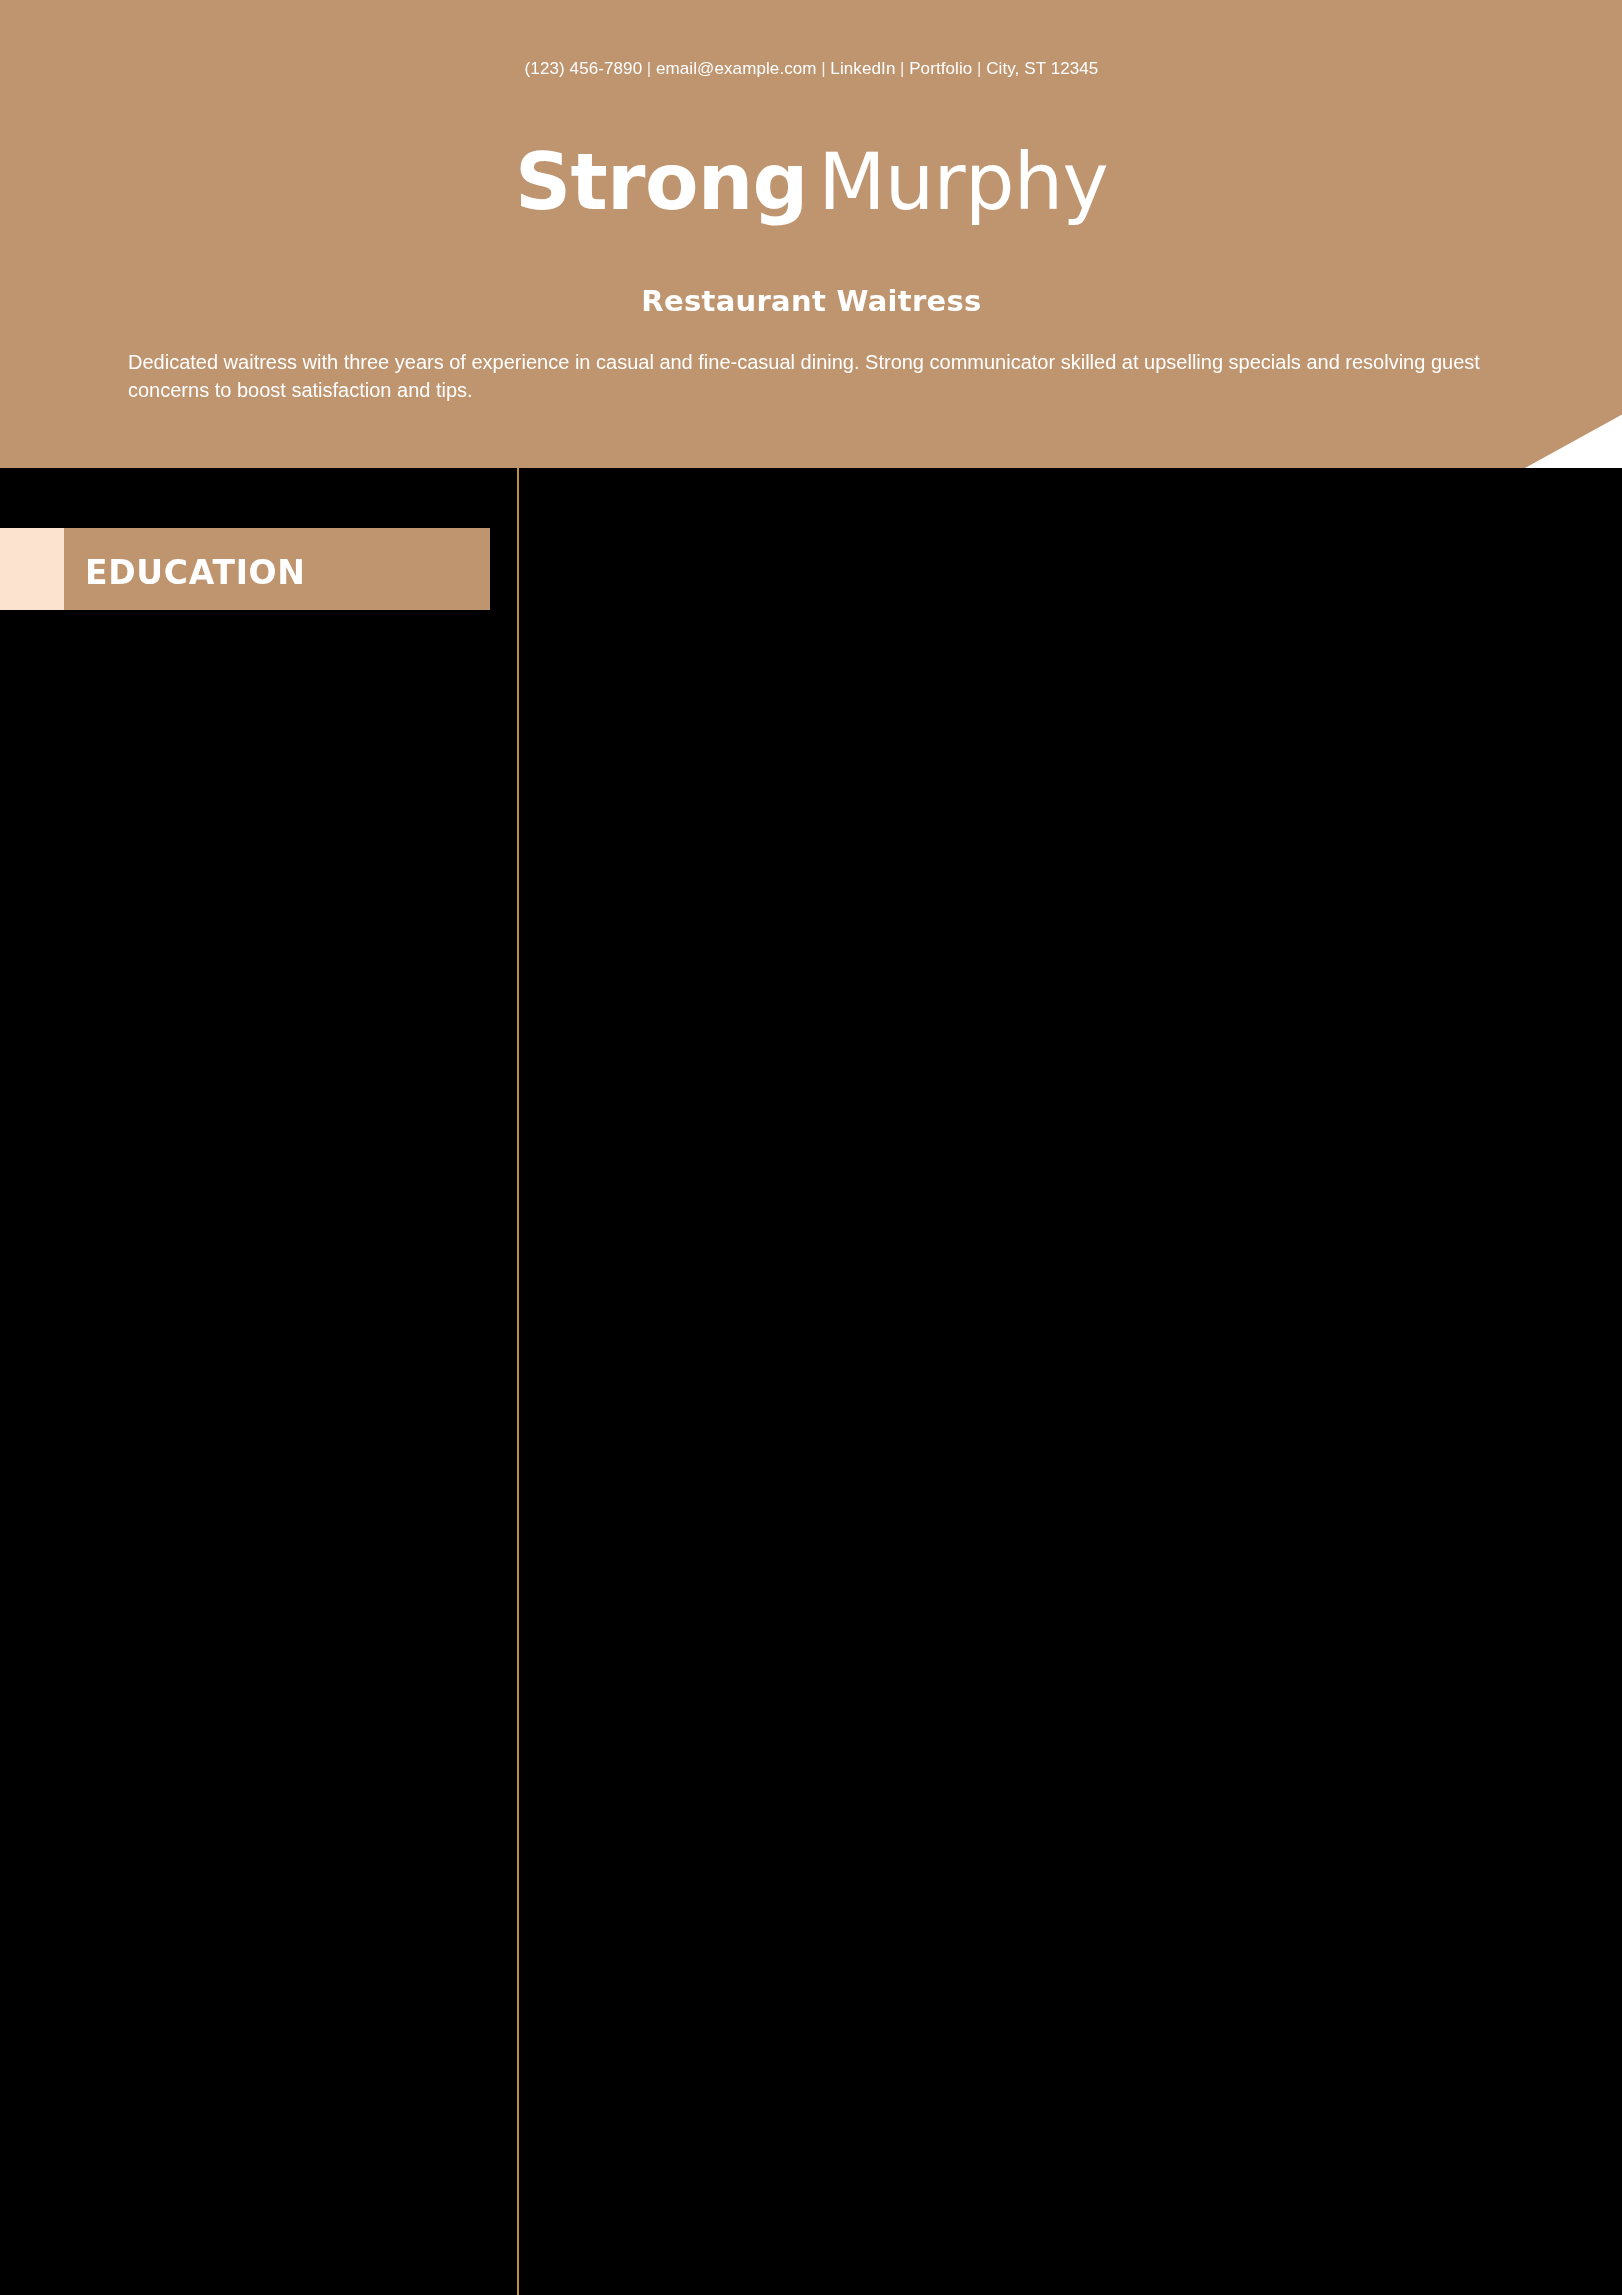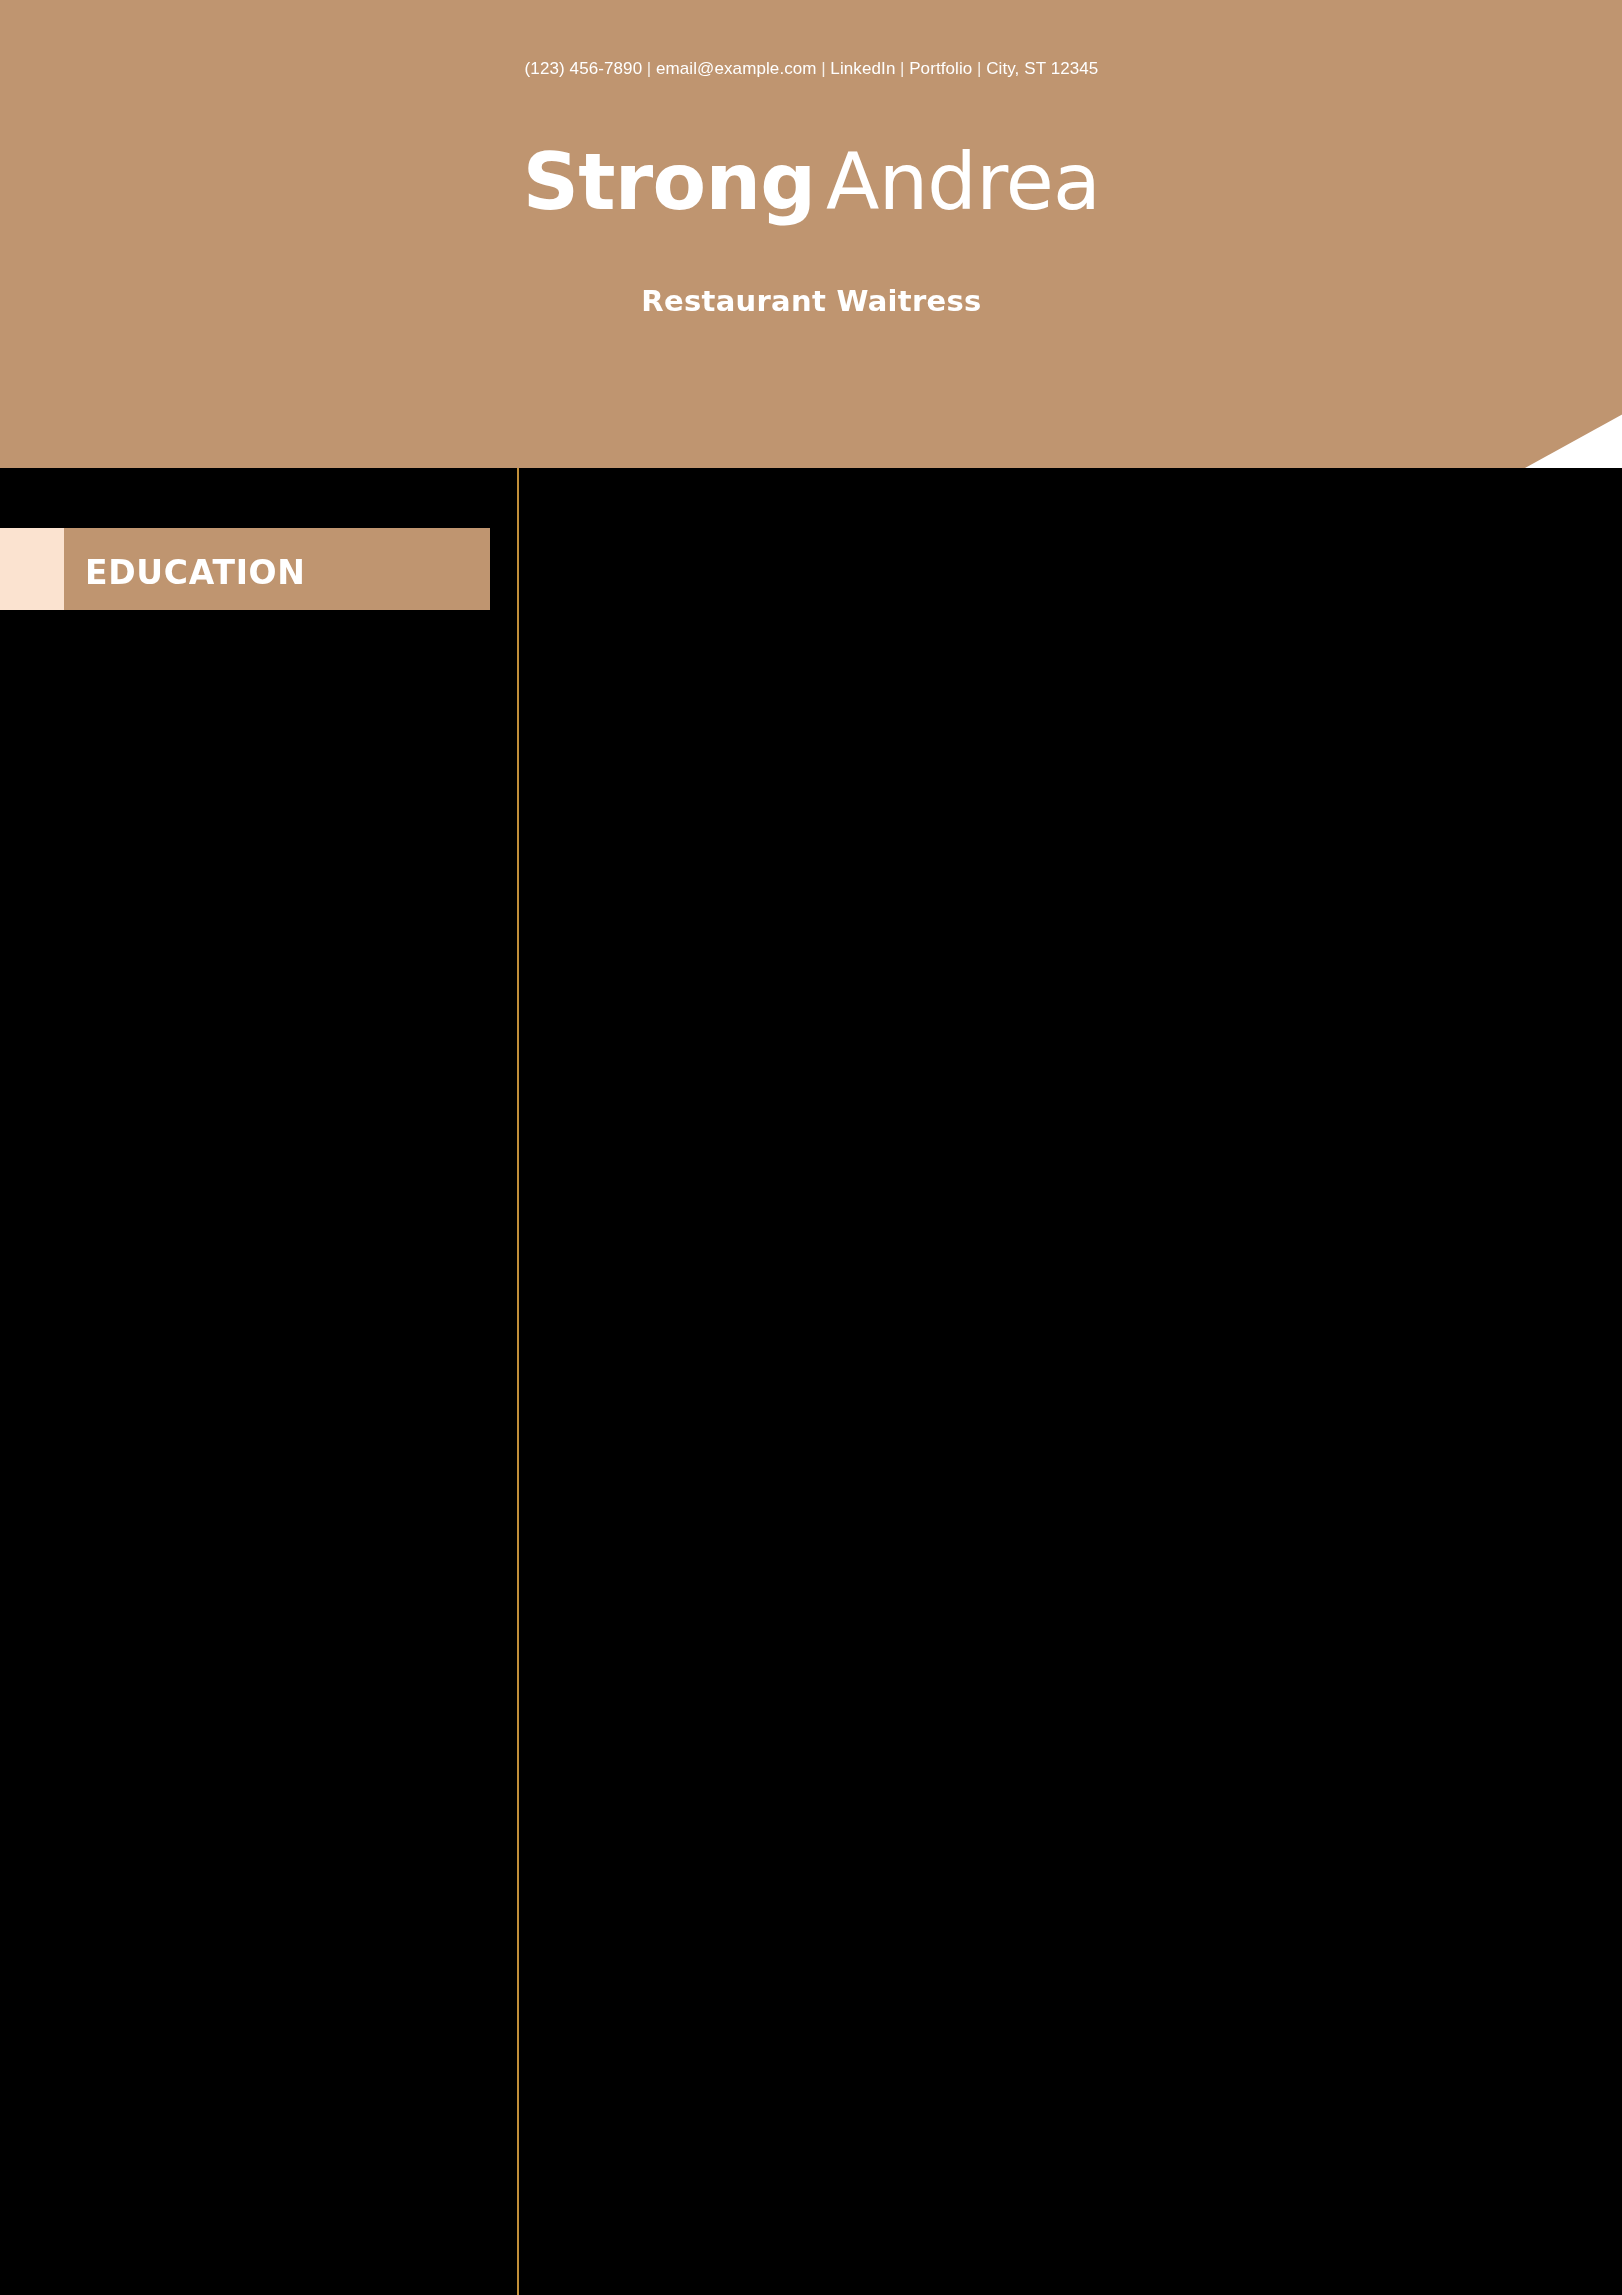--- a/index.html
+++ b/index.html
@@ -176,25 +176,26 @@
 </head>
 <body>
 
 <div class="header">
 
   <div class="contact-line">
     <span>(123) 456-7890</span><span class="contact-sep">|</span><span>email@example.com</span><span class="contact-sep">|</span><span>LinkedIn</span><span class="contact-sep">|</span><span>Portfolio</span><span class="contact-sep">|</span><span>City, ST 12345</span>
   </div>
 
   <div class="name-line">
-    <span class="name-first">Strong</span><span class="name-last">Andrea</span>
+    <span class="name-first">Strong</span><span class="name-last">Murphy</span>
   </div>
 
   <div class="job-title">Restaurant Waitress</div>
 
+  <div class="summary">Dedicated waitress with three years of experience in casual and fine-casual dining. Strong communicator skilled at upselling specials and resolving guest concerns to boost satisfaction and tips.</div>
 
   <div class="header-fold"></div>
 </div>
 
 <div class="body-area">
 
   <div class="left-col">
     <div class="section-block">
       <div class="section-accent"></div>
       <div class="section-bar"></div>

